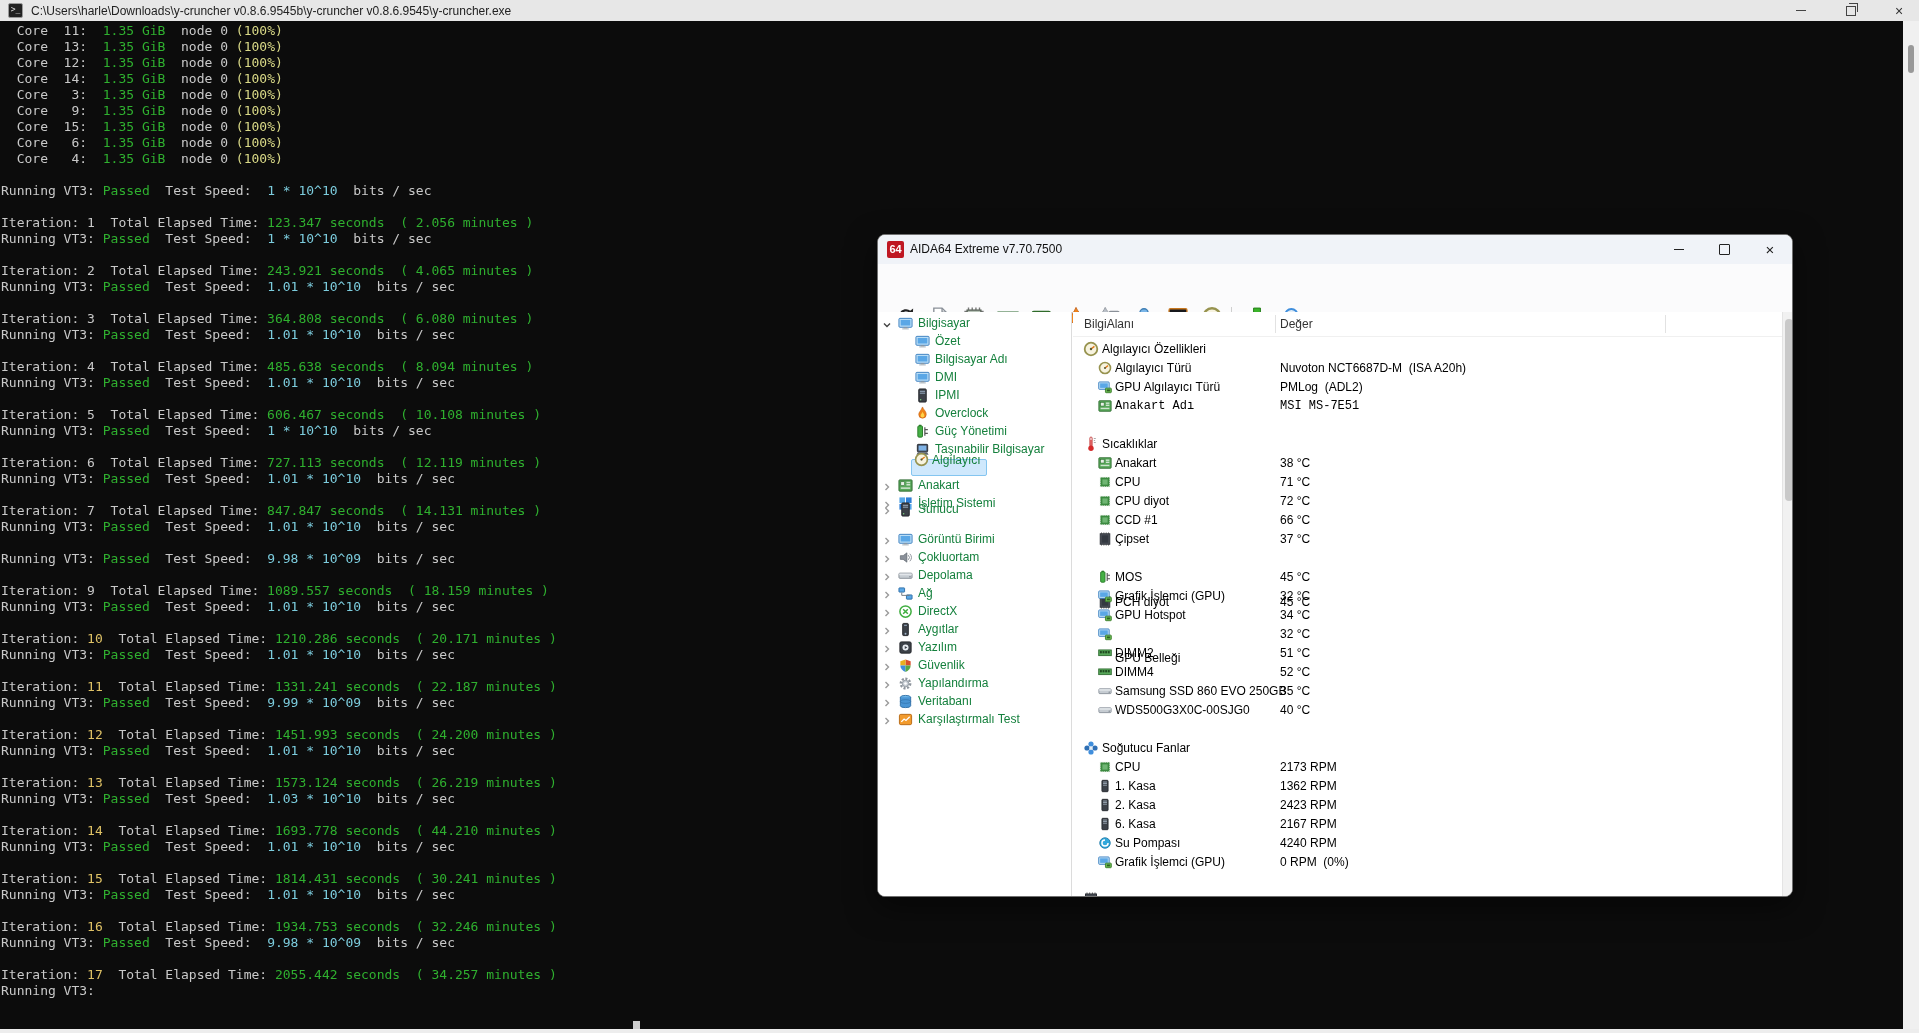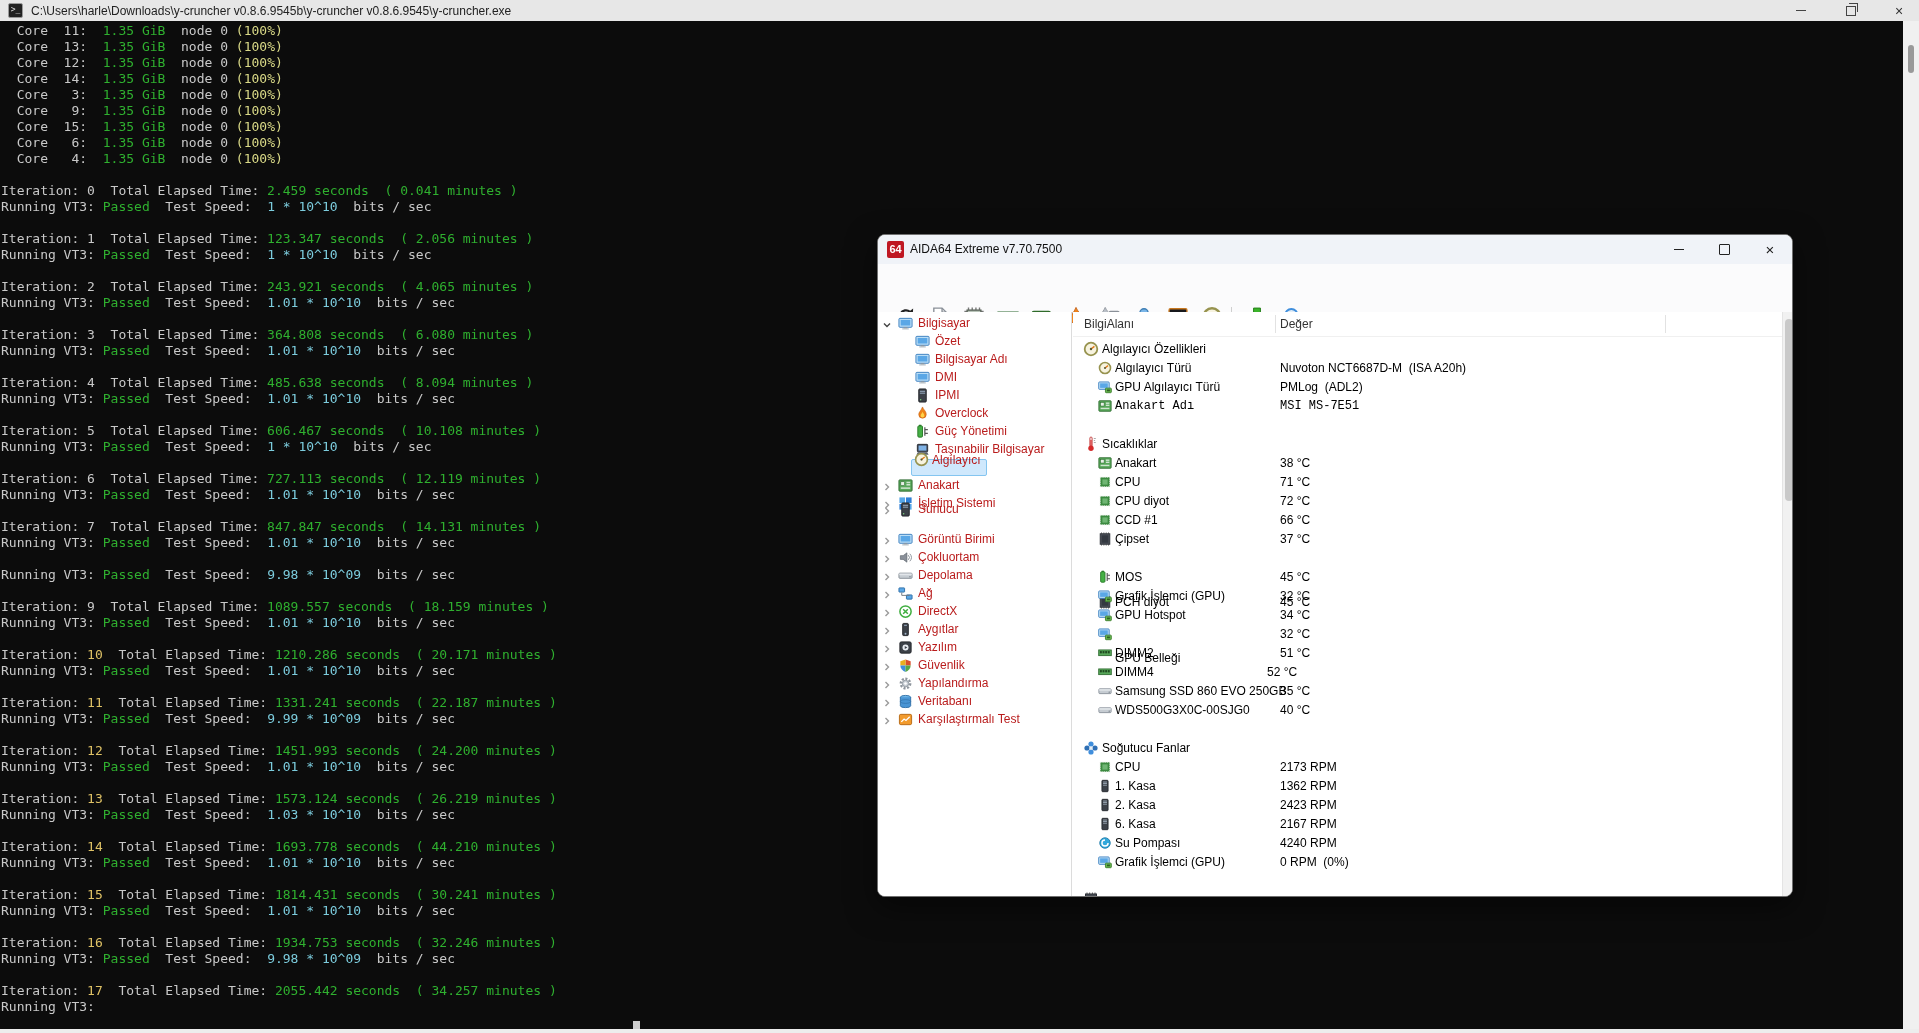--- a/index.html
+++ b/index.html
@@ -47,21 +47,21 @@
   #search-box::placeholder{color:#8a8a8a;}
   #kebab{position:absolute;left:889px;top:45px;width:16px;height:20px;display:flex;flex-direction:column;
     align-items:center;justify-content:center;gap:2.5px;}
   #kebab i{width:3px;height:3px;border-radius:50%;background:#333;}
   
   #tree-panel{position:absolute;left:0;top:77px;width:194px;height:586px;background:#fff;border-right:1px solid #dcdcdc;box-sizing:border-box;}
   .tree-row{position:absolute;left:0;width:194px;height:18px;display:flex;align-items:center;}
   .tree-chev{position:absolute;left:3px;width:12px;height:12px;}
   .tree-icon{position:absolute;width:15px;height:15px;}
   .tree-icon svg{width:15px;height:15px;}
-  .tree-label{position:absolute;font-size:12px;color:#b91c1c;white-space:nowrap;}
+  .tree-label{position:absolute;font-size:12px;color:#15803d;white-space:nowrap;}
   .tree-sel{position:absolute;left:33px;height:17px;background:#cfe8fc;border:1px solid #84c5f0;border-radius:2px;
     display:flex;align-items:flex-end;padding:0 5px 8px 2px;box-sizing:border-box;}
   .tree-sel .tree-icon{position:static;margin-right:3px;}
   .tree-sel .tree-label{position:static;}
   #content-panel{position:absolute;left:195px;top:77px;width:709px;height:586px;background:#fff;overflow:hidden;}
   #content-header{position:absolute;left:0;top:0;width:100%;height:24px;background:#fff;border-bottom:1px solid #f0f0f0;}
   .col-h{position:absolute;top:0;height:24px;line-height:24px;font-size:12px;color:#333;}
   .col-div{position:absolute;top:3px;width:1px;height:18px;background:#e2e2e2;}
   .c-row{position:absolute;left:0;width:100%;height:19px;}
   .c-icon{position:absolute;top:2px;width:14px;height:14px;}
@@ -95,21 +95,20 @@
       <div class="cl"><span class="w">  Core  11:  </span><span class="g">1.35 GiB</span><span class="w">  node 0 </span><span class="y">(100%)</span></div>
       <div class="cl"><span class="w">  Core  13:  </span><span class="g">1.35 GiB</span><span class="w">  node 0 </span><span class="y">(100%)</span></div>
       <div class="cl"><span class="w">  Core  12:  </span><span class="g">1.35 GiB</span><span class="w">  node 0 </span><span class="y">(100%)</span></div>
       <div class="cl"><span class="w">  Core  14:  </span><span class="g">1.35 GiB</span><span class="w">  node 0 </span><span class="y">(100%)</span></div>
       <div class="cl"><span class="w">  Core   3:  </span><span class="g">1.35 GiB</span><span class="w">  node 0 </span><span class="y">(100%)</span></div>
       <div class="cl"><span class="w">  Core   9:  </span><span class="g">1.35 GiB</span><span class="w">  node 0 </span><span class="y">(100%)</span></div>
       <div class="cl"><span class="w">  Core  15:  </span><span class="g">1.35 GiB</span><span class="w">  node 0 </span><span class="y">(100%)</span></div>
       <div class="cl"><span class="w">  Core   6:  </span><span class="g">1.35 GiB</span><span class="w">  node 0 </span><span class="y">(100%)</span></div>
       <div class="cl"><span class="w">  Core   4:  </span><span class="g">1.35 GiB</span><span class="w">  node 0 </span><span class="y">(100%)</span></div>
       <div class="cl"></div>
-      <div class="cl"><span class="w">Iteration: </span><span class="w">0</span><span class="w">  Total Elapsed Time: </span><span class="g">2.459 seconds</span><span class="w">  </span><span class="g">( 0.041 minutes )</span></div>
       <div class="cl"><span class="w">Running VT3: </span><span class="g">Passed</span><span class="w">  Test Speed:  </span><span class="c">1 * 10^10</span><span class="w">  bits / sec</span></div>
       <div class="cl"></div>
       <div class="cl"><span class="w">Iteration: </span><span class="w">1</span><span class="w">  Total Elapsed Time: </span><span class="g">123.347 seconds</span><span class="w">  </span><span class="g">( 2.056 minutes )</span></div>
       <div class="cl"><span class="w">Running VT3: </span><span class="g">Passed</span><span class="w">  Test Speed:  </span><span class="c">1 * 10^10</span><span class="w">  bits / sec</span></div>
       <div class="cl"></div>
       <div class="cl"><span class="w">Iteration: </span><span class="w">2</span><span class="w">  Total Elapsed Time: </span><span class="g">243.921 seconds</span><span class="w">  </span><span class="g">( 4.065 minutes )</span></div>
       <div class="cl"><span class="w">Running VT3: </span><span class="g">Passed</span><span class="w">  Test Speed:  </span><span class="c">1.01 * 10^10</span><span class="w">  bits / sec</span></div>
       <div class="cl"></div>
       <div class="cl"><span class="w">Iteration: </span><span class="w">3</span><span class="w">  Total Elapsed Time: </span><span class="g">364.808 seconds</span><span class="w">  </span><span class="g">( 6.080 minutes )</span></div>
       <div class="cl"><span class="w">Running VT3: </span><span class="g">Passed</span><span class="w">  Test Speed:  </span><span class="c">1.01 * 10^10</span><span class="w">  bits / sec</span></div>
@@ -643,21 +642,21 @@
           </div>
           <div class="c-row" style="top: 351px;">
             <span class="c-icon" style="left: 25px;"><svg viewBox="0 0 16 16" xmlns="http://www.w3.org/2000/svg">
                 <rect x="0.8" y="4.5" width="14.4" height="6.5" fill="#58a85a" stroke="#2e6b30"></rect>
                 <rect x="2.2" y="5.8" width="2.2" height="2.6" fill="#1f4a20"></rect>
                 <rect x="5.2" y="5.8" width="2.2" height="2.6" fill="#1f4a20"></rect>
                 <rect x="8.2" y="5.8" width="2.2" height="2.6" fill="#1f4a20"></rect>
                 <rect x="11.2" y="5.8" width="2.2" height="2.6" fill="#1f4a20"></rect>
               </svg></span>
             <span class="c-label" style="left: 42px;">DIMM4</span>
-            <span class="c-value" style="left: 194px;">52 °C</span>
+            <span class="c-value" style="left: 207px;">52 °C</span>
           </div>
           <div class="c-row" style="top: 370px;">
             <span class="c-icon" style="left: 25px;"><svg viewBox="0 0 16 16" xmlns="http://www.w3.org/2000/svg">
                 <rect x="1" y="5.5" width="14" height="5.5" rx="1" fill="#c6ccd2" stroke="#878f98"></rect>
                 <rect x="1.4" y="5.9" width="13.2" height="1.8" fill="#e2e6ea"></rect>
                 <circle cx="12.8" cy="9.3" r="0.7" fill="#6f7780"></circle>
               </svg></span>
             <span class="c-label" style="left: 42px;">Samsung SSD 860 EVO 250GB</span>
             <span class="c-value" style="left: 207px;">35 °C</span>
           </div>

